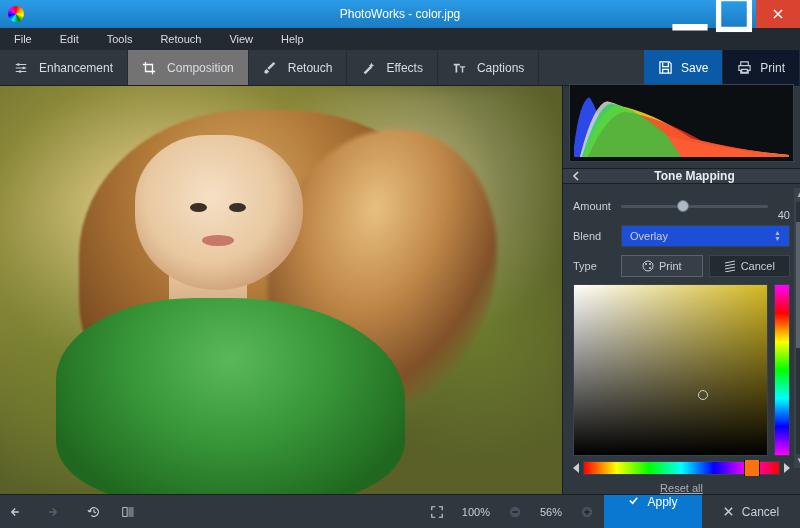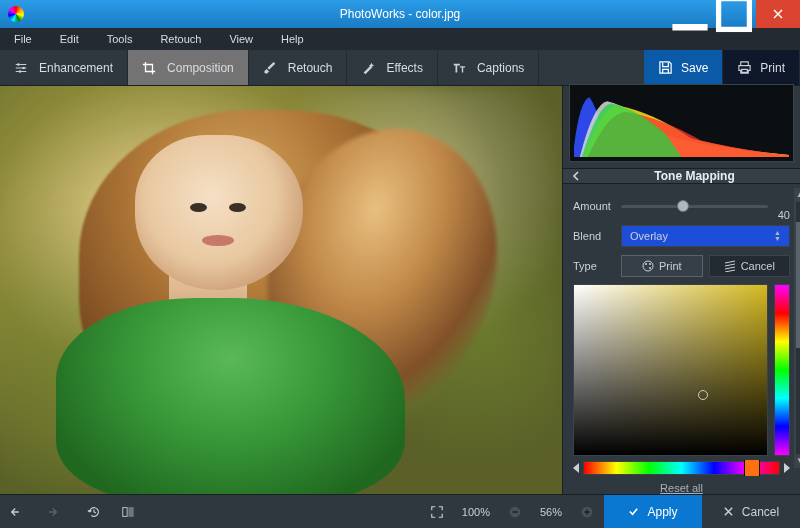--- a/index.html
+++ b/index.html
@@ -83,21 +83,21 @@
 
 .reset { text-align:center; margin-top:6px; }
 .reset span { font-size:11px; color:#a8b0b8; text-decoration: underline; }
 
 .bottombar { height: 34px; background: #2f373f; border-top: 1px solid #1a1f24; display:flex; align-items:stretch; }
 .bgroup { display:flex; align-items:center; }
 .bbtn { width:34px; display:flex; align-items:center; justify-content:center; color:#c8d0d8; }
 .bbtn svg { width:14px; height:14px; }
 .sep { width:1px; background:#1a1f24; margin: 6px 4px; }
 .zoomtxt { color:#c8d0d8; font-size:11px; padding:0 8px; display:flex; align-items:center; }
-.applybtn { width:98px; background:#0a78d0; color:#fff; display:flex; align-items:center; justify-content:center; gap:8px; font-size:12px; }
+.applybtn { width:98px; background:#0a78d0; color:#fff; display:flex; align-items:flex-start; justify-content:center; gap:8px; font-size:12px; }
 .cancelbtn { width:98px; color:#c8d0d8; display:flex; align-items:center; justify-content:center; gap:8px; font-size:12px; }
 .applybtn svg, .cancelbtn svg { width:11px; height:11px; }
 </style>
 </head>
 <body>
 
 <div class="titlebar">
   <div class="logo"></div>
   <div class="title">PhotoWorks - color.jpg</div>
   <div class="winbtns">

